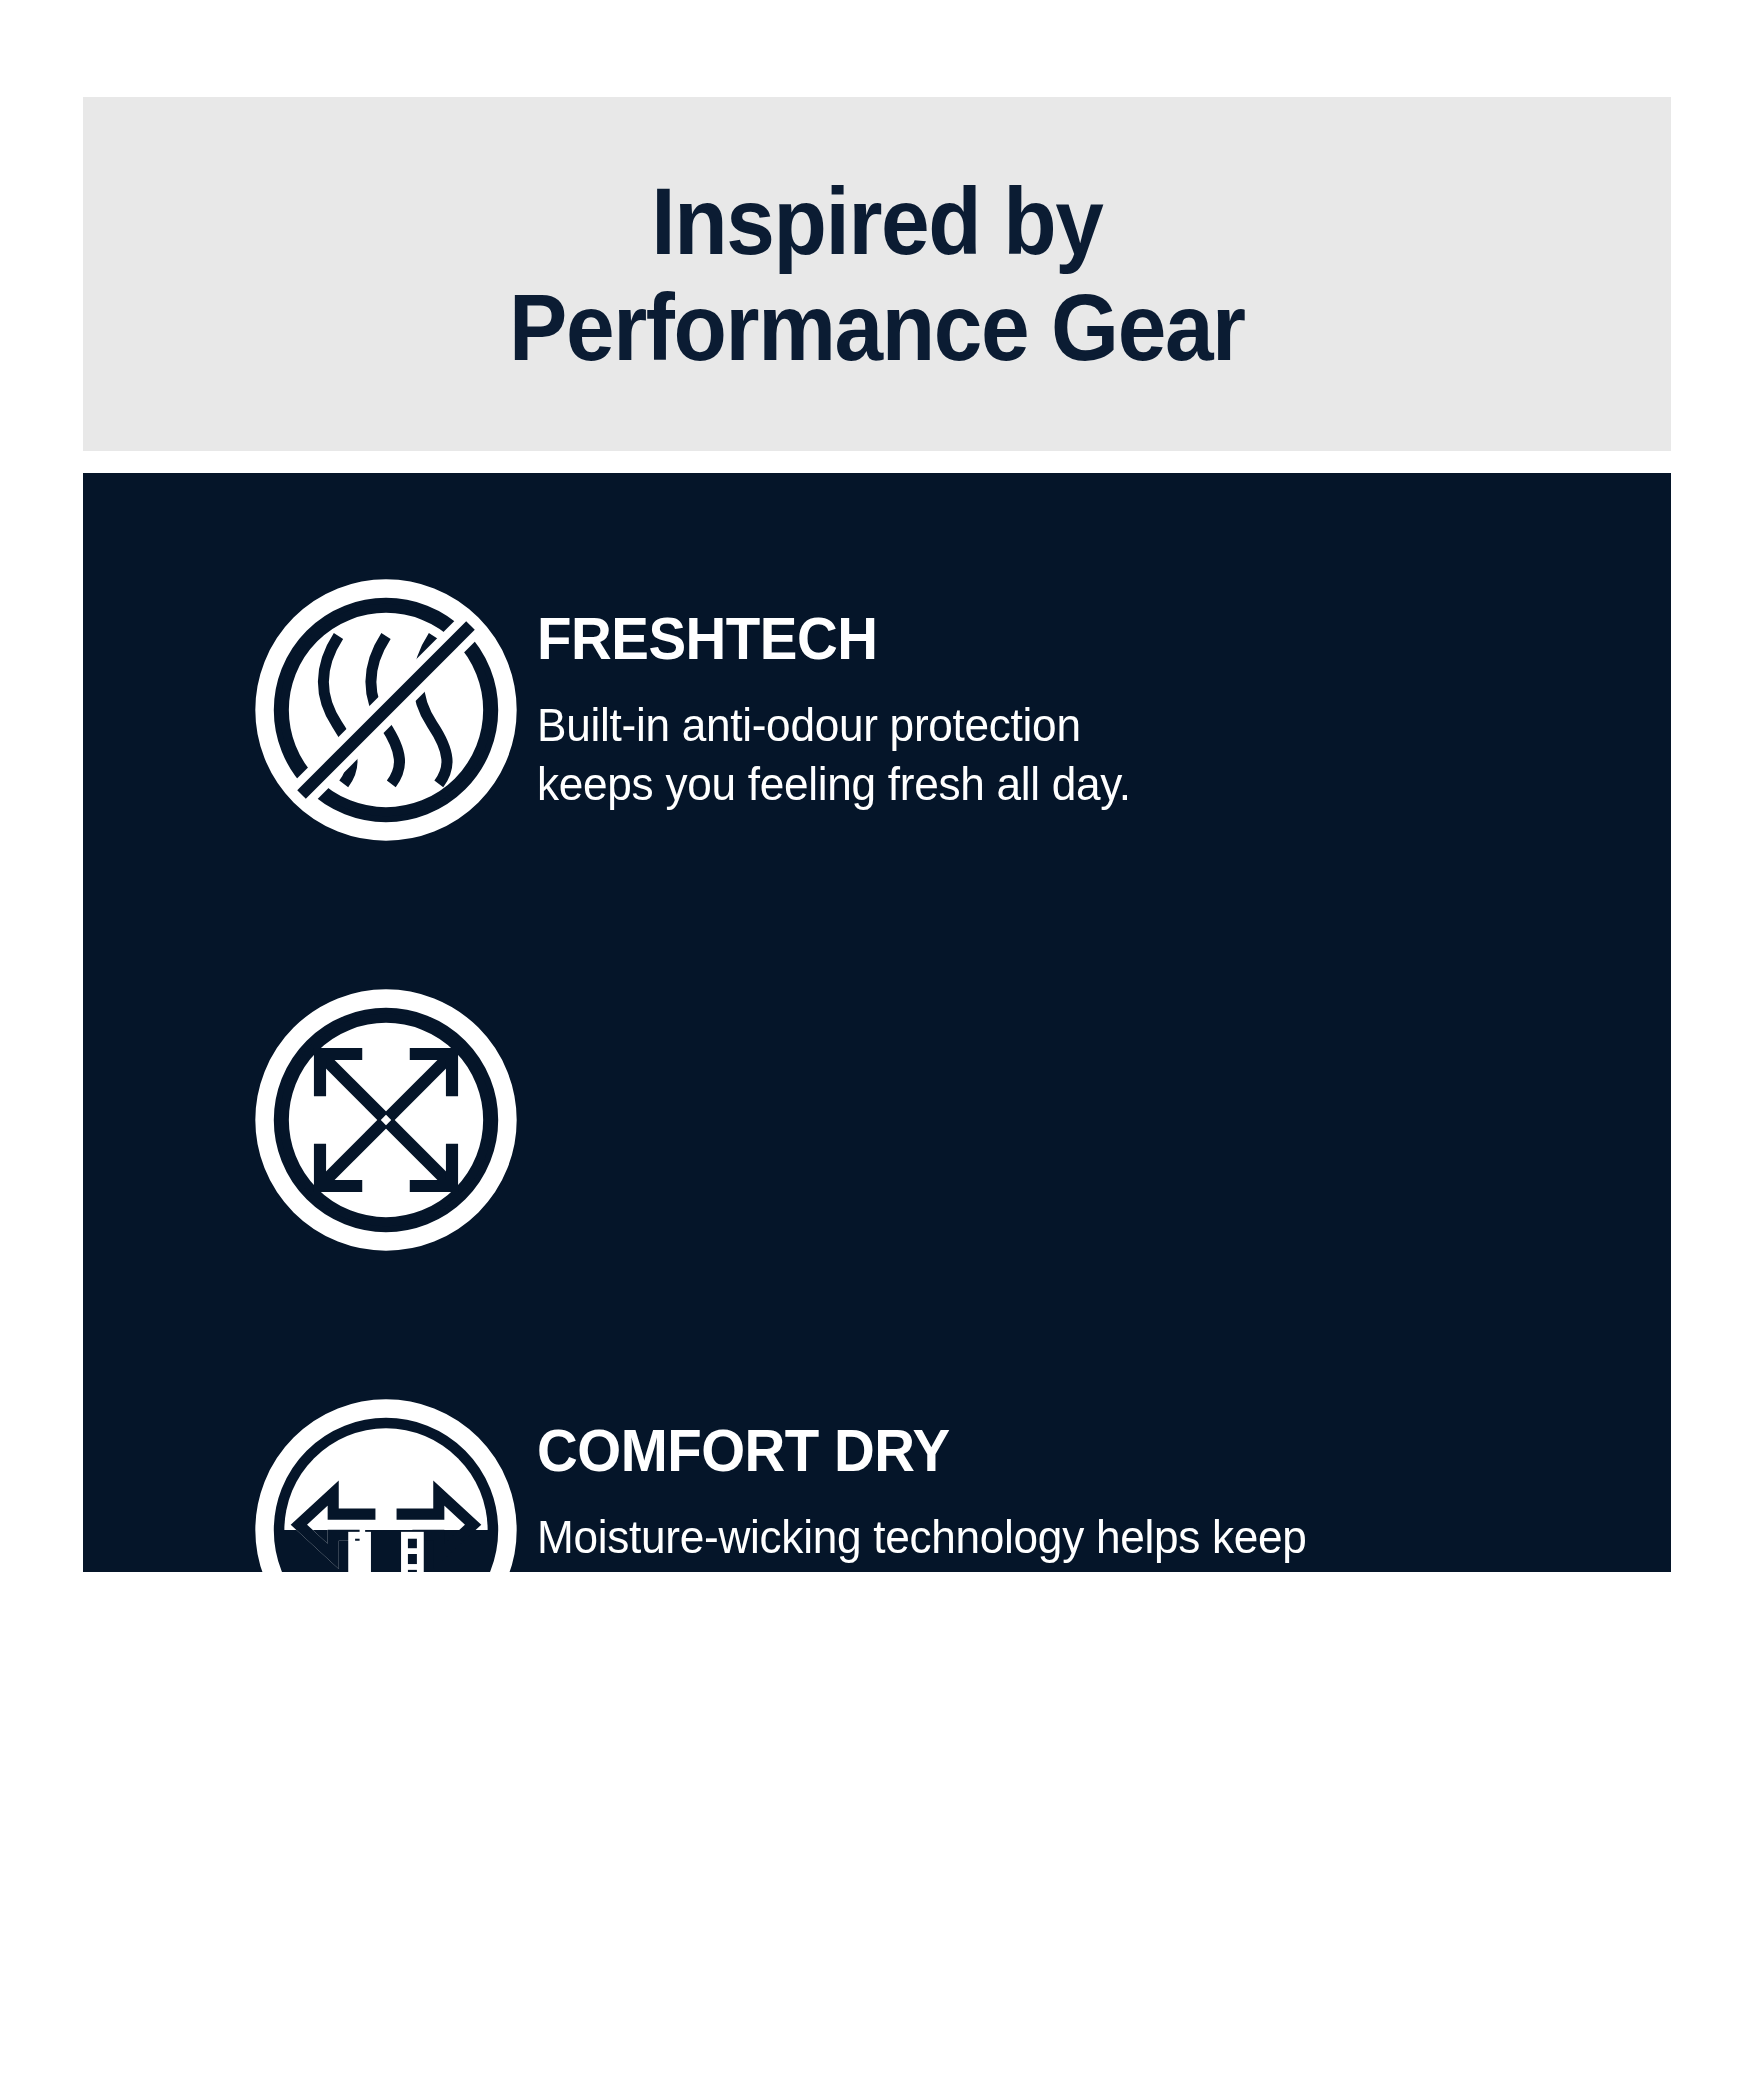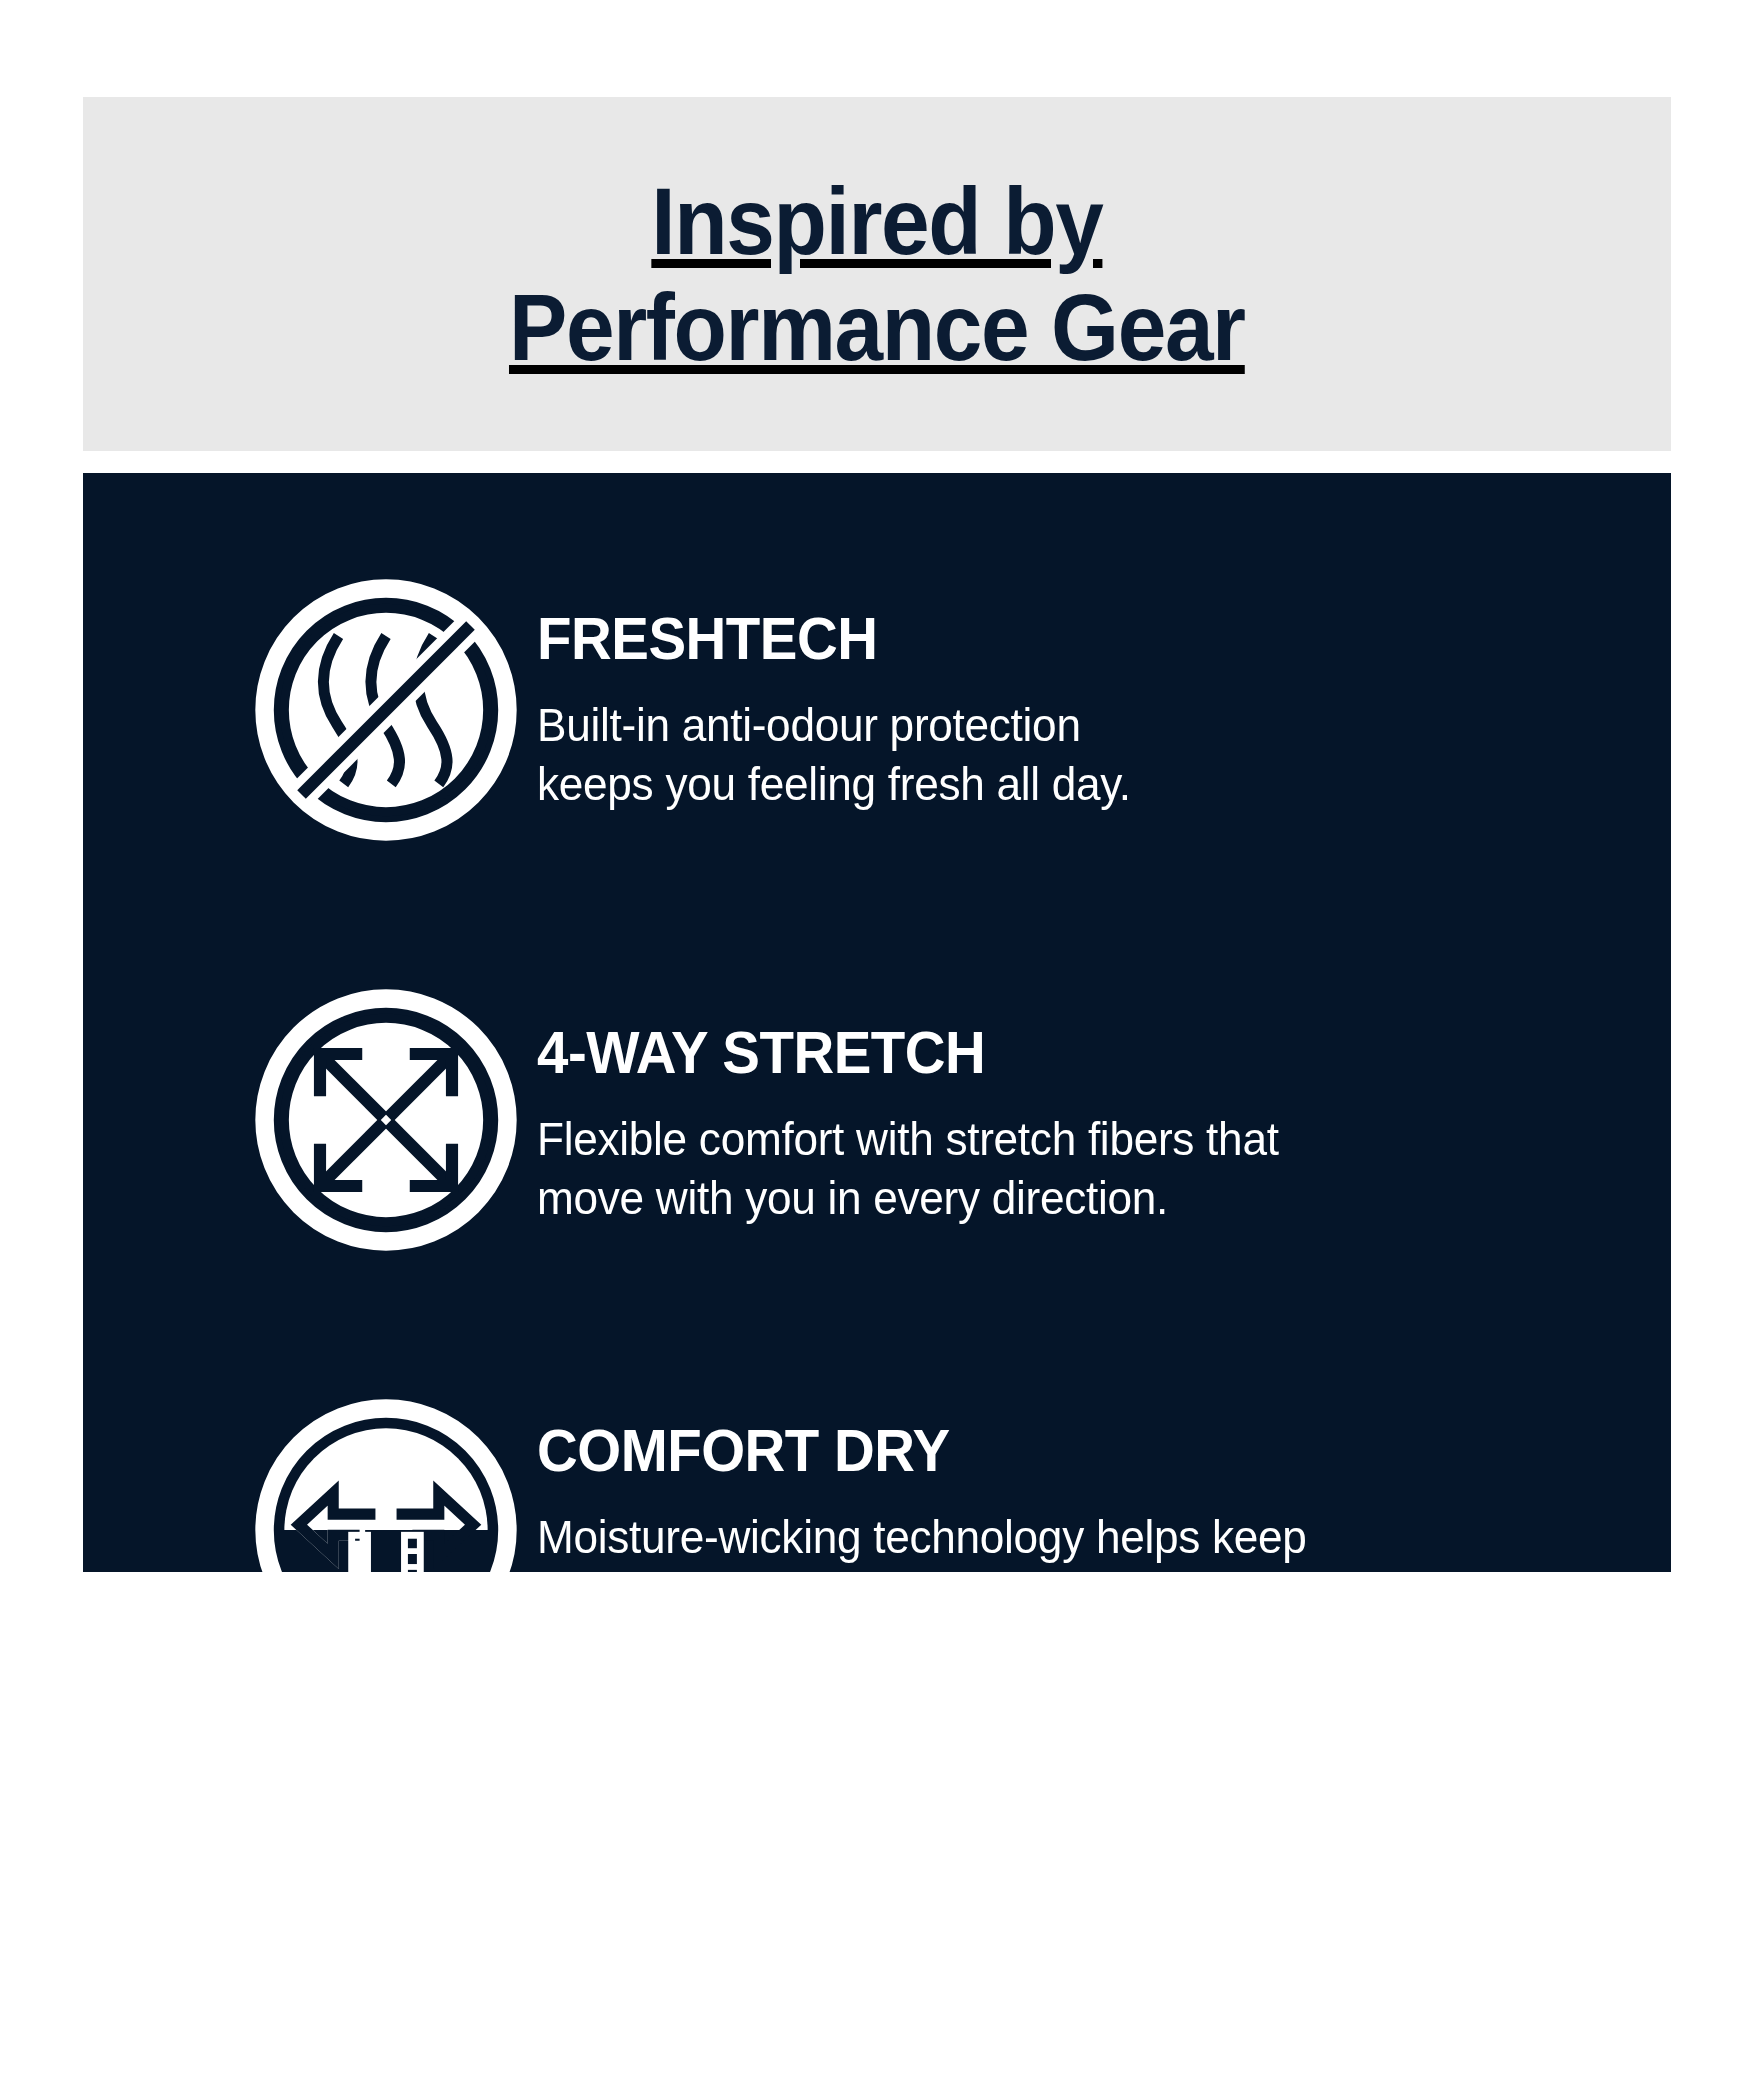--- a/index.html
+++ b/index.html
@@ -27,21 +27,20 @@
   .header-band {
     position: absolute;
     left: 83px;
     top: 97px;
     width: 1588px;
     height: 354px;
     background: #e8e8e8;
     display: flex;
     align-items: center;
     justify-content: center;
-    text-decoration: underline;
   }
   .header-title {
     text-align: center;
     color: #0b1c33;
     font-family: "Liberation Sans", sans-serif;
     font-weight: 700;
     font-size: 95px;
     line-height: 1.12;
     letter-spacing: -1.5px;
     transform: scaleX(0.92);
@@ -171,25 +170,20 @@
             <polyline points="59,25 75,25 75,41"></polyline>
 
             <line x1="49" y1="51" x2="25" y2="75"></line>
             <polyline points="25,59 25,75 41,75"></polyline>
 
             <line x1="51" y1="51" x2="75" y2="75"></line>
             <polyline points="59,75 75,75 75,59"></polyline>
           </g>
         </svg>
       </div>
-      <div class="feature-text">
-        <div class="feature-heading">4-WAY STRETCH</div>
-        <p class="feature-body">Flexible comfort with stretch fibers that
-move with you in every direction.</p>
-      </div>
     </div>
 
     <div class="feature-row row-dry">
       <div class="feature-icon">
         <svg viewBox="0 0 100 100" xmlns="http://www.w3.org/2000/svg" aria-hidden="true">
 
           <circle cx="50" cy="50" r="46" fill="none" stroke="#ffffff" stroke-width="7"></circle>
 
           <path d="M11.5 50 A38.5 38.5 0 0 1 88.5 50 Z" fill="#ffffff"></path>
 

